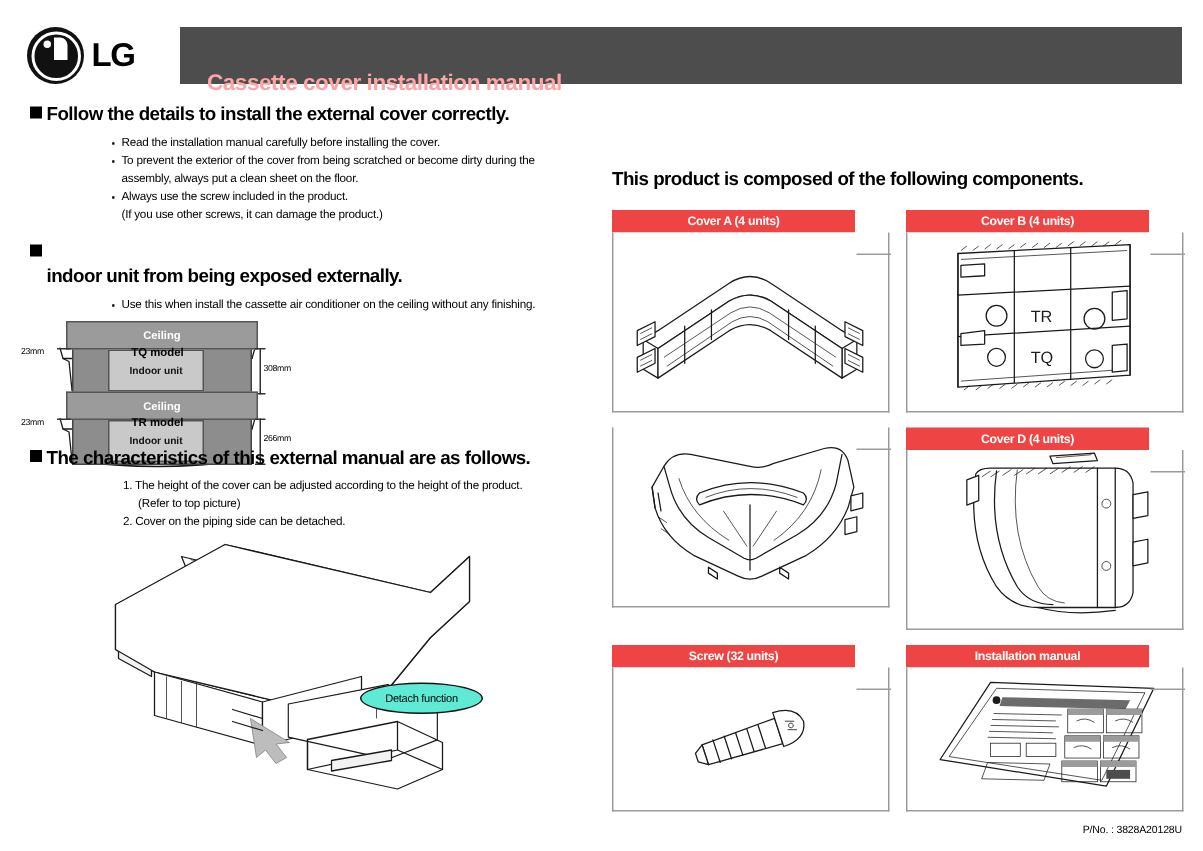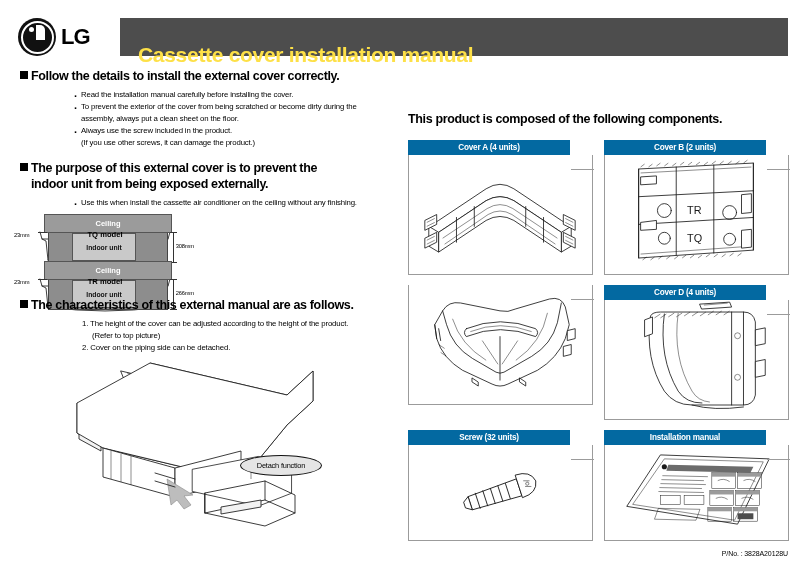--- a/index.html
+++ b/index.html
@@ -12,21 +12,21 @@
 
   
   .header{position:absolute;left:18px;top:16px;width:770px;height:42px;display:flex;align-items:center;}
   .logo{width:96px;height:42px;flex:0 0 96px;display:flex;align-items:center;gap:5px;}
   .logo-mark{width:38px;height:38px;border-radius:50%;background:#111;position:relative;flex:0 0 38px;}
   .logo-mark .eye{position:absolute;width:5px;height:5px;border-radius:50%;background:#fff;left:10.5px;top:9px;}
   .logo-mark .nose{position:absolute;width:9px;height:15px;background:#fff;left:18px;top:7px;border-radius:0 5px 0 0;}
   .logo-mark .ring{position:absolute;inset:2.5px;border:2.5px solid #fff;border-radius:50%;}
   .logo-text{font-size:22px;font-weight:bold;letter-spacing:-1px;line-height:1;}
   .title-bar{flex:1;height:38px;background:#4d4d4d;display:flex;align-items:center;padding-left:18px;margin-left:6px;}
-  .title-bar span{color:#fde047;font-size:21px;font-weight:bold;letter-spacing:-.3px;margin-top:36px;}
+  .title-bar span{color:#fca5a5;font-size:15px;font-weight:bold;letter-spacing:-.3px;margin-top:36px;}
 
   
   .sec-head{font-size:12.5px;font-weight:bold;letter-spacing:-.35px;line-height:1.28;}
   .sec-head .sq{display:inline-block;width:8px;height:8px;background:#000;margin-right:3px;vertical-align:1px;}
   .bullets{margin:5px 0 0 14px;}
   .bullets li{list-style:none;font-size:7.8px;line-height:1.55;letter-spacing:-.15px;position:relative;padding-left:7px;}
   .bullets li:before{content:"·";position:absolute;left:0;top:-1px;font-size:11px;font-weight:bold;}
   .bullets li.cont:before{content:"";}
   .bullets li.cont{padding-left:7px;}
   .numlist{margin:5px 0 0 22px;}
@@ -47,30 +47,30 @@
   .dg-label{position:absolute;left:0;right:0;bottom:0;text-align:center;font-size:7.6px;font-weight:bold;}
   .dim-l{position:absolute;left:0px;top:24px;font-size:5.8px;letter-spacing:-.2px;}
   .dim-r{position:absolute;right:2px;top:35px;font-size:5.8px;letter-spacing:-.2px;}
   .vline{position:absolute;right:22px;top:24px;width:1px;height:31px;background:#333;}
   .vline:before,.vline:after{content:"";position:absolute;left:-3px;width:7px;height:1px;background:#333;}
   .vline:before{top:0;} .vline:after{bottom:0;}
   .tickl{position:absolute;left:24px;top:24px;width:9px;height:1px;background:#333;}
 
   
   .bigdraw{position:absolute;left:55px;top:355px;width:310px;height:180px;}
-  .callout{position:absolute;left:240px;top:455px;width:80px;height:19px;border-radius:50%;background:#e5e5e5;border:1.1px solid #111;display:flex;align-items:center;justify-content:center;z-index:5;}
+  .callout{position:absolute;left:240px;top:455px;width:80px;height:19px;border-radius:50%;background:#5eead4;border:1.1px solid #111;display:flex;align-items:center;justify-content:center;z-index:5;}
   .callout span{font-size:7.4px;letter-spacing:-.2px;}
 
   
   .right{position:absolute;left:408px;top:112px;width:382px;}
   .right-head{font-size:12.5px;font-weight:bold;letter-spacing:-.35px;}
   .grid{position:absolute;left:408px;top:140px;width:382px;}
   .row{display:flex;gap:10px;margin-bottom:10px;}
   .cell{width:186px;position:relative;}
-  .cell-hd{width:162px;height:15px;background:#0369a1;display:flex;align-items:center;justify-content:center;}
+  .cell-hd{width:162px;height:15px;background:#ef4444;display:flex;align-items:center;justify-content:center;}
   .cell-hd span{color:#fff;font-size:8.2px;font-weight:bold;letter-spacing:-.2px;}
   .cell-box{width:185px;height:120px;border:1px solid #9b9b9b;border-top:none;position:relative;box-sizing:border-box;background:#fff;}
   .cell-box.short{height:96px;}
   .hd-connect{position:absolute;left:162px;top:0;width:23px;height:15px;border-bottom:1px solid #9b9b9b;box-sizing:border-box;}
   .cell-box svg{display:block;width:100%;height:100%;}
 
   
   .footer{position:absolute;right:14px;bottom:10px;font-size:7px;letter-spacing:-.1px;}
 
   svg{overflow:visible;}
@@ -108,21 +108,21 @@
         <li>Read the installation manual carefully before installing the cover.</li>
         <li>To prevent the exterior of the cover from being scratched or become dirty during the</li>
         <li class="cont">assembly, always put a clean sheet on the floor.</li>
         <li>Always use the screw included in the product.</li>
         <li class="cont">(If you use other screws, it can damage the product.)</li>
       </ul>
     </div>
 
     <div class="blk" style="margin-top:11px;">
       <div class="sec-head">
-        <span class="sq"></span><span>The purpose of this external cover is to prevent the</span><br>
+        <span class="sq"></span><br>
         <span style="padding-left:11px;">indoor unit from being exposed externally.</span>
       </div>
       <ul class="bullets">
         <li>Use this when install the cassette air conditioner on the ceiling without any finishing.</li>
       </ul>
     </div>
   </div>
 
   <div class="diagrams">
 
@@ -272,21 +272,21 @@
 
             <path class="fillw" d="M168 66 L156 60 L156 70 L168 76 Z"></path>
             <path class="fillw" d="M168 84 L156 78 L156 88 L168 94 Z"></path>
             <path class="ln-t" d="M166 68 L158 64 M166 72 L158 68 M166 86 L158 82 M166 90 L158 86"></path>
           </svg>
         </div>
       </div>
 
       <div class="cell">
         <div class="cell-hd">
-          <span>Cover B (2 units)</span>
+          <span>Cover B (4 units)</span>
         </div>
         <div class="cell-box">
           <div class="hd-connect"></div>
           <svg viewBox="0 0 185 120">
             <path class="fillw" d="M34 14 L150 8 L150 96 L34 104 Z"></path>
             <path class="ln" d="M34 14 L34 104 M150 8 L150 96"></path>
             <path class="ln-t" d="M36 18 L148 12 M36 100 L148 92"></path>
 
             <path class="ln" d="M34 42 L150 36 M34 70 L150 63"></path>
 

